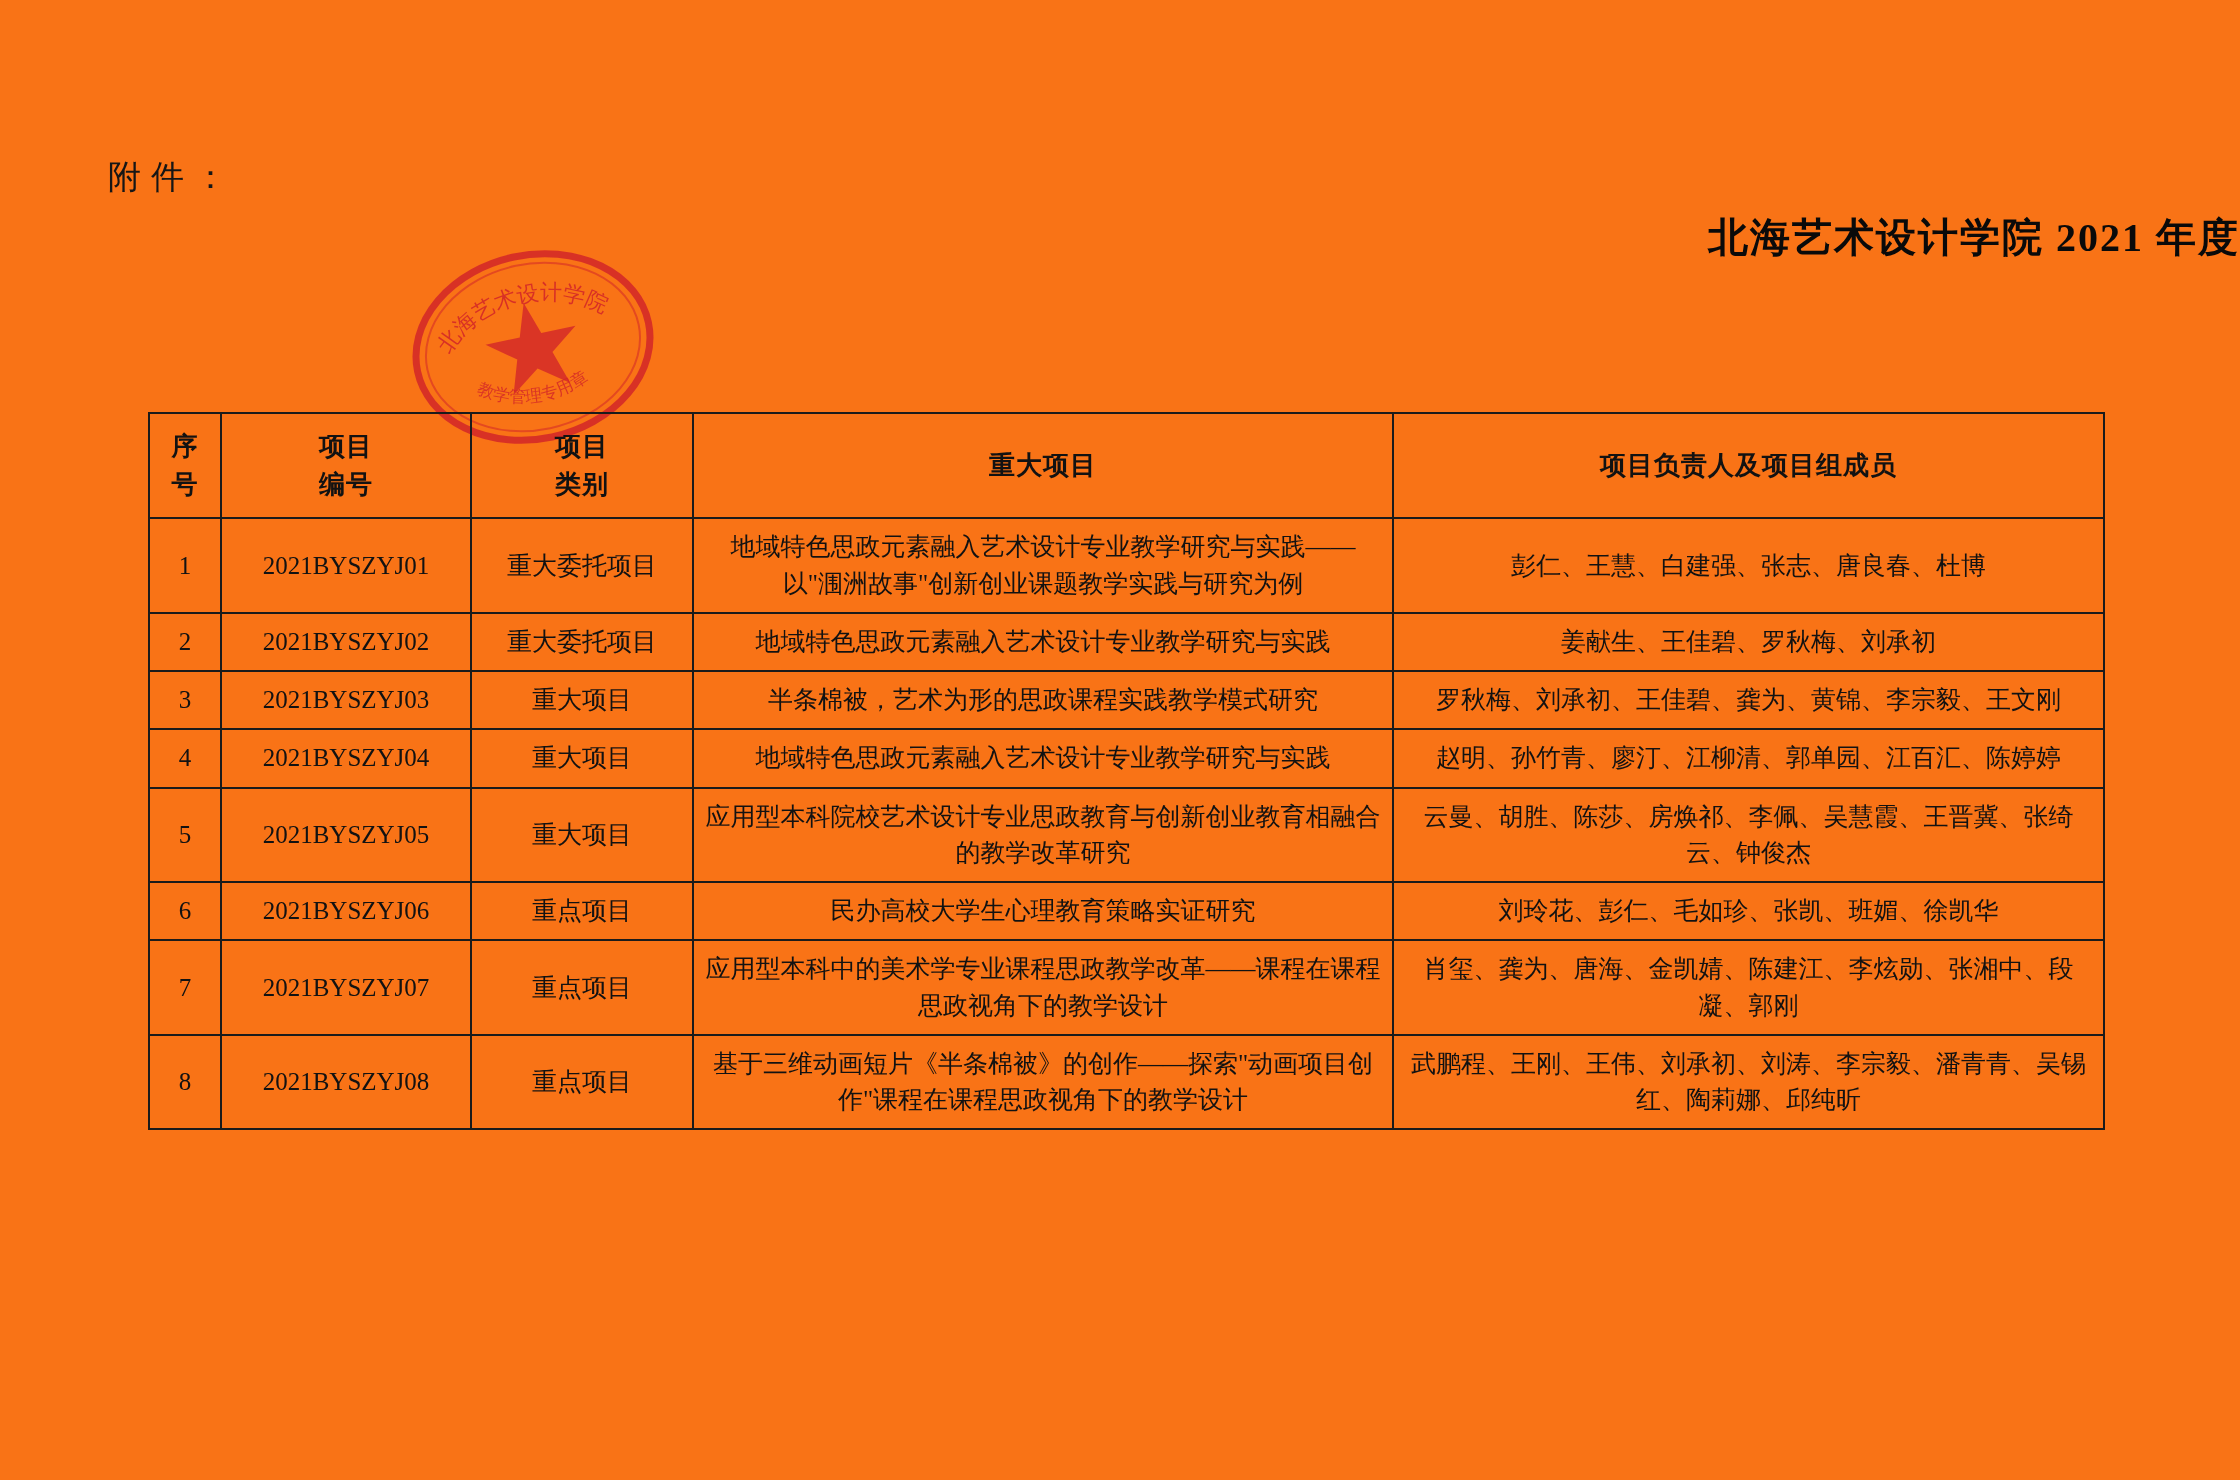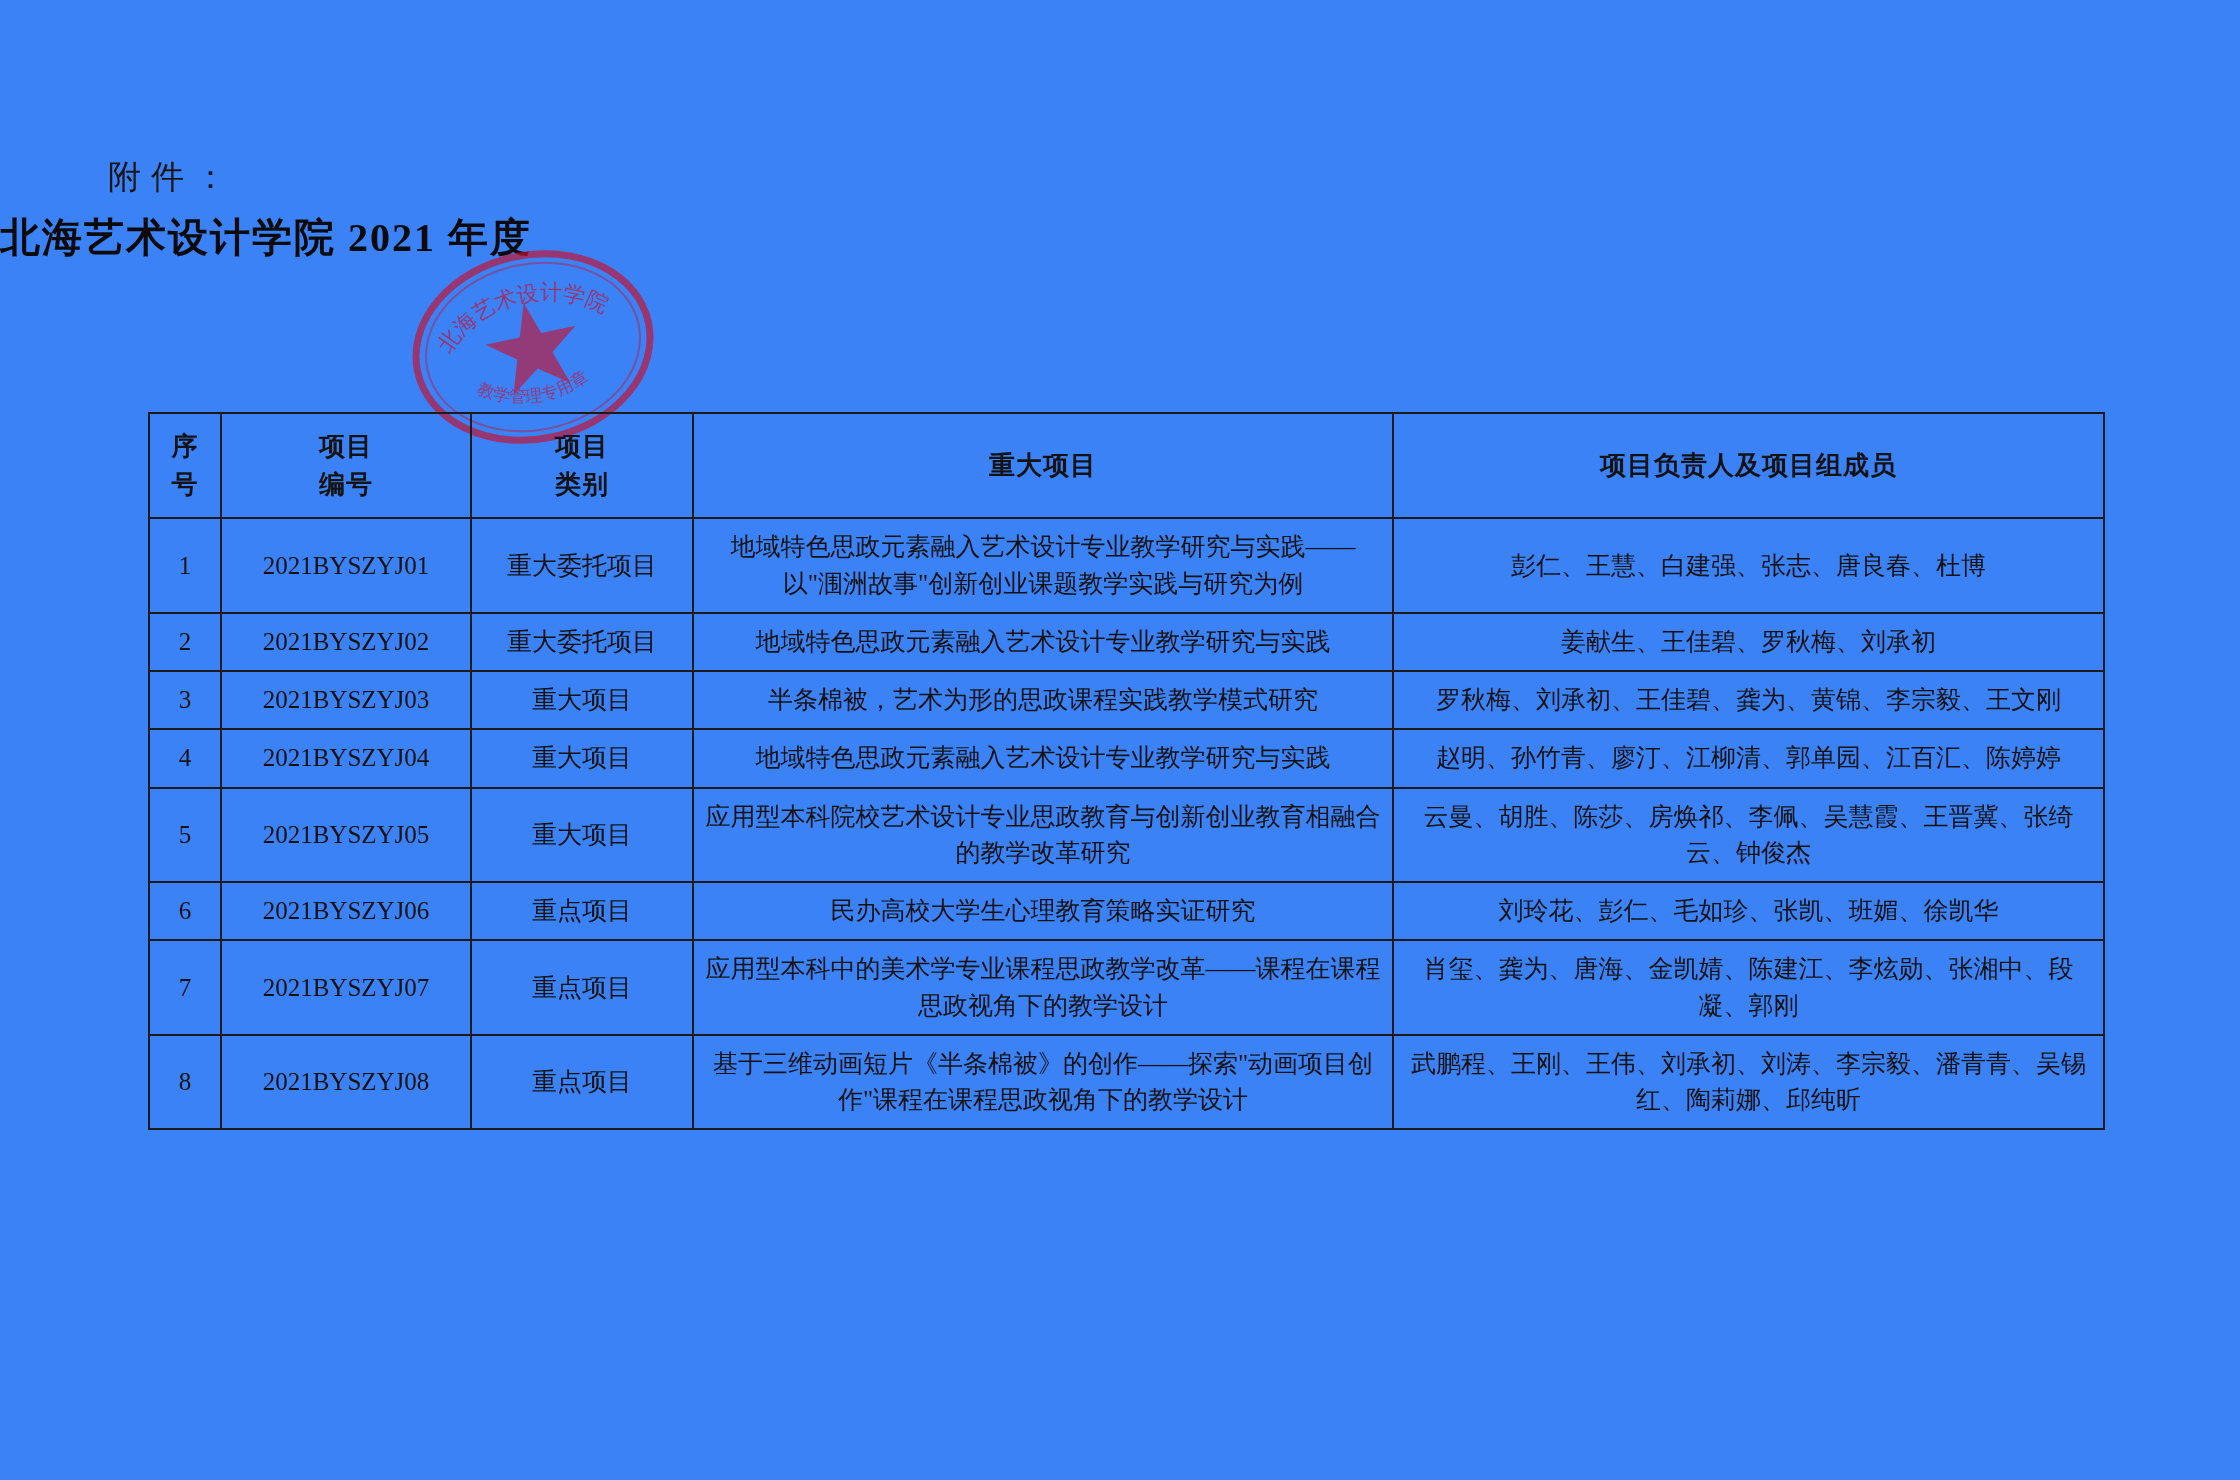--- a/index.html
+++ b/index.html
@@ -14,41 +14,41 @@
     font-family: "Liberation Serif", "DejaVu Serif", serif;
     color: #111111;
     overflow: hidden;
   }
 
   .page {
     position: absolute;
     left: 0; top: 0;
     width: 2240px;
     height: 1480px;
-    background: #3b82f6;
+    background: #f97316;
   }
 
   
   .attach-label {
     position: absolute;
     left: 108px;
     top: 155px;
     font-size: 33px;
     letter-spacing: 10px;
     font-family: "DejaVu Serif", "Liberation Serif", serif;
     color: #161616;
   }
 
   
   .title-block {
     position: absolute;
     left: 0;
     top: 210px;
     width: 2240px;
-    text-align: left;
+    text-align: right;
   }
   .title-line-1 {
     font-size: 40px;
     font-weight: bold;
     letter-spacing: 2px;
     color: #0a0a0a;
     margin-bottom: 16px;
   }
   .title-line-2 {
     font-size: 40px;

